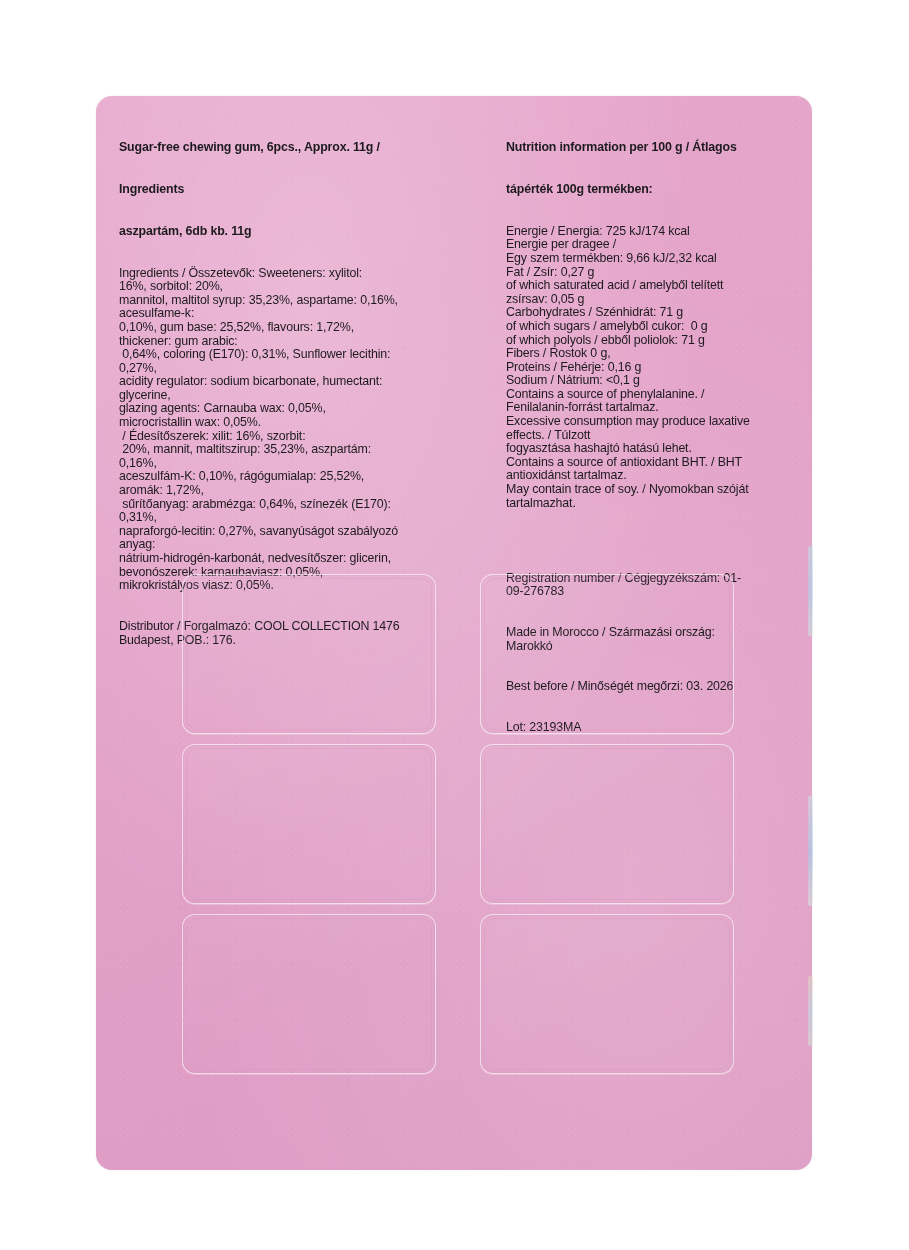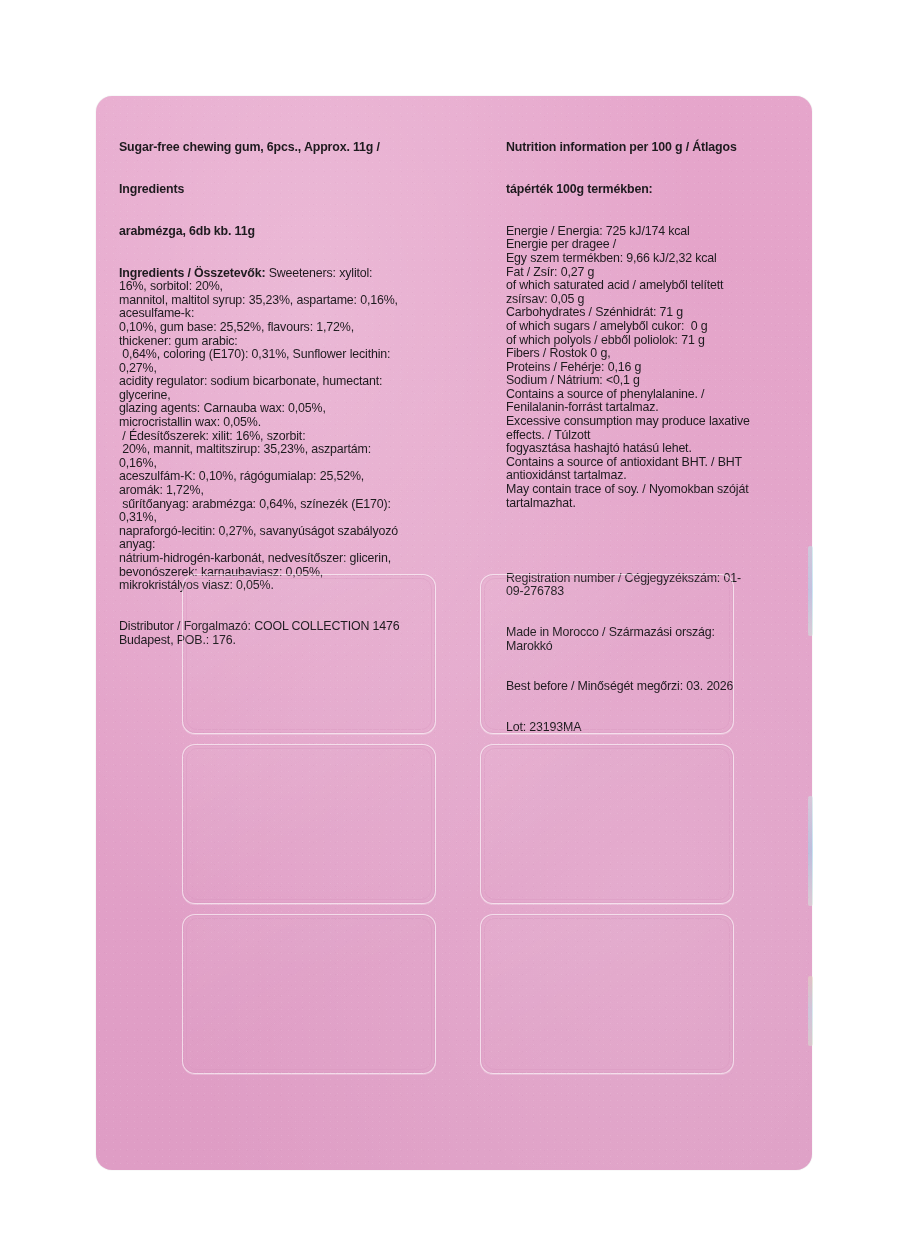--- a/index.html
+++ b/index.html
@@ -70,21 +70,21 @@
   #col-right { left: 366px; top: 18px; width: 330px; margin-left: 44px; }
 
   .hd {
     font-weight: bold;
     display: block;
     margin-bottom: 1px;
   }
   .bd { display: block; }
   .gap { display: block; height: 7px; }
 
-  .bold-inline { font-weight: bold; margin-top: 32px; }
+  .bold-inline { font-weight: normal; margin-top: 32px; }
 
   
   .pocket {
     position: absolute;
     border: 1px solid rgba(255,255,255,0.62);
     border-radius: 13px;
     box-shadow:
       inset 0 0 0 1px rgba(200,140,180,0.18),
       0 1px 0 rgba(255,255,255,0.25);
     background: linear-gradient(150deg, rgba(255,255,255,0.055), rgba(255,255,255,0) 60%);
@@ -101,21 +101,21 @@
 
 <div id="package">
 
   <div class="edge-strip s1"></div>
   <div class="edge-strip s2"></div>
   <div class="edge-strip s3"></div>
 
   <div class="text-col" id="col-left">
     <span class="hd">Sugar-free chewing gum, 6pcs., Approx. 11g /</span>
     <span class="hd">Ingredients</span>
-    <span class="hd">arabmézga, 6db kb. 11g</span>
+    <span class="hd">aszpartám, 6db kb. 11g</span>
     <span class="bd"><span class="bold-inline">Ingredients / Összetevők:</span><span> Sweeteners: xylitol:
 16%, sorbitol: 20%,
 mannitol, maltitol syrup: 35,23%, aspartame: 0,16%,
 acesulfame-k:
 0,10%, gum base: 25,52%, flavours: 1,72%,
 thickener: gum arabic:
  0,64%, coloring (E170): 0,31%, Sunflower lecithin:
 0,27%,
 acidity regulator: sodium bicarbonate, humectant:
 glycerine,

